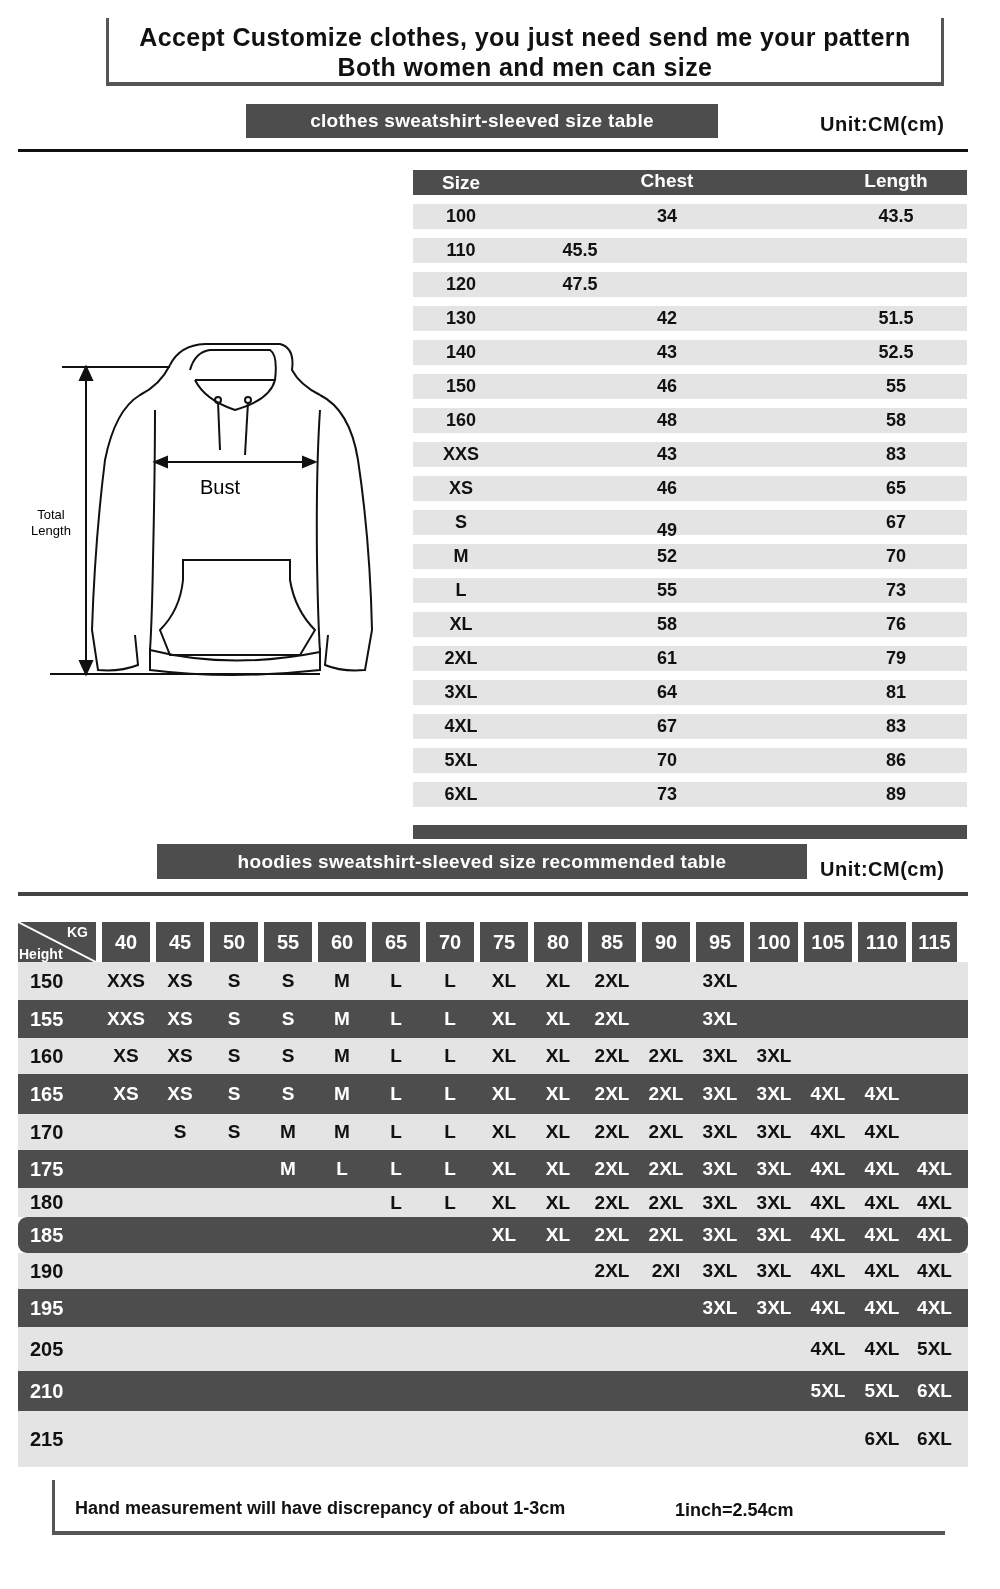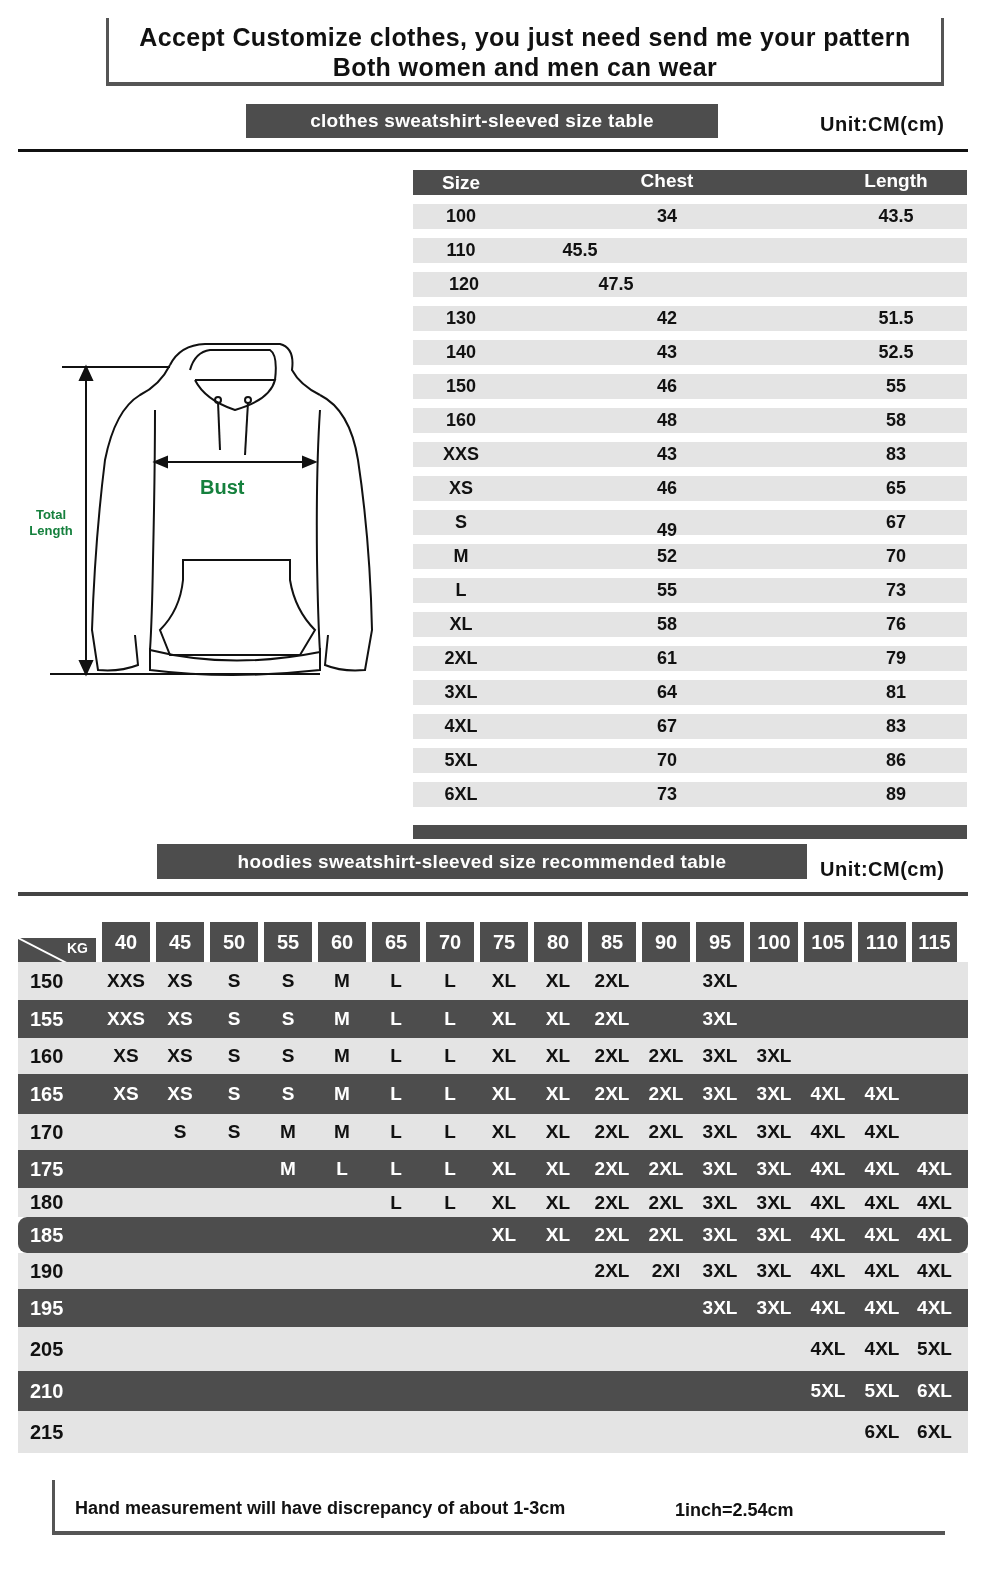--- a/index.html
+++ b/index.html
@@ -11,44 +11,44 @@
   .unit{position:absolute;font-weight:bold;font-size:20px;letter-spacing:0.5px;}
   .hr{position:absolute;left:18px;width:950px;background:#111;}
   
   .stable{position:absolute;left:413px;top:170px;width:554px;}
   .stable .head{height:25px;background:#4d4d4d;color:#fff;font-weight:bold;font-size:19px;display:flex;}
   .stable .row{height:25px;margin-top:9px;background:#e4e4e4;display:flex;font-weight:bold;font-size:18px;}
   .stable .c1{width:96px;text-align:center;line-height:25px;}
   .stable .foot{height:14px;background:#4d4d4d;margin-top:18px;}
   
   .hoodie{position:absolute;left:20px;top:340px;width:370px;height:340px;}
-  .lbl-red{position:absolute;color:#15803d;font-weight:bold;}
+  .lbl-red{position:absolute;color:#000000;font-weight:normal;}
   
   .rtable{position:absolute;left:18px;top:922px;width:950px;}
   .rhead{display:flex;height:40px;}
-  .corner{width:78px;height:40px;background:#4d4d4d;position:relative;color:#fff;font-weight:bold;margin-top:16px;}
+  .corner{width:78px;height:40px;background:#4d4d4d;position:relative;color:#fff;font-weight:bold;}
   .corner .kg{position:absolute;right:8px;top:2px;font-size:14px;}
   .corner .ht{position:absolute;left:1px;bottom:0px;font-size:14px;}
   .corner svg{position:absolute;left:0;top:0;}
   .kgcell{height:40px;background:#4d4d4d;color:#fff;font-weight:bold;font-size:20px;display:flex;align-items:center;justify-content:center;margin-left:6px;box-sizing:border-box;}
   .rrow{display:flex;position:relative;font-weight:bold;font-size:19px;align-items:center;}
   .rrow.light{background:#e4e4e4;color:#111;}
   .rrow.dark{background:#4d4d4d;color:#fff;}
   .rrow .h{width:62px;padding-left:12px;font-size:20px;}
   .rrow .v{position:absolute;transform:translateX(-50%);white-space:nowrap;}
   .note{position:absolute;left:52px;top:1480px;width:893px;height:55px;border-left:3px solid #555;border-bottom:4px solid #555;box-sizing:border-box;}
   .note .t1{position:absolute;left:20px;top:18px;font-weight:bold;font-size:18px;}
   .note .t2{position:absolute;left:620px;top:20px;font-weight:bold;font-size:18px;}
 </style>
 </head>
 <body>
 
 <div class="banner">
   <div class="l1">Accept Customize clothes, you just need send me your pattern</div>
-  <div class="l2">Both women and men can wear</div>
+  <div class="l2">Both women and men can size</div>
 </div>
 
 <div class="sec-title" style="left:246px;top:104px;width:472px;height:34px;">clothes sweatshirt-sleeved size  table</div>
 <div class="unit" style="left:820px;top:113px;">Unit:CM(cm)</div>
 <div class="hr" style="top:149px;height:3px;"></div>
 
 <div class="hoodie">
   <svg width="370" height="340" viewBox="0 0 370 340">
     <g fill="none" stroke="#111" stroke-width="2">
 
@@ -99,21 +99,21 @@
       <div class="row">
         <div style="width: 96px; text-align: center; line-height: 25px;">100</div>
         <div style="width: 316px; text-align: center; line-height: 25px;">34</div>
         <div style="width: 142px; text-align: center; line-height: 25px;">43.5</div>
       </div>
       <div class="row">
         <div style="width: 96px; text-align: center; line-height: 25px;">110</div>
         <div style="width: 142px; text-align: center; line-height: 25px;">45.5</div>
       </div>
       <div class="row">
-        <div style="width: 96px; text-align: left; line-height: 25px; padding-left: 36px;">120</div>
+        <div style="width: 96px; text-align: center; line-height: 25px;">120</div>
         <div style="width: 142px; text-align: center; line-height: 25px;">47.5</div>
       </div>
       <div class="row">
         <div style="width: 96px; text-align: center; line-height: 25px;">130</div>
         <div style="width: 316px; text-align: center; line-height: 25px;">42</div>
         <div style="width: 142px; text-align: center; line-height: 25px;">51.5</div>
       </div>
       <div class="row">
         <div style="width: 96px; text-align: center; line-height: 25px;">140</div>
         <div style="width: 316px; text-align: center; line-height: 25px;">43</div>
@@ -363,21 +363,21 @@
         <div class="v" style="left: 810px;">4XL</div>
         <div class="v" style="left: 864px;">4XL</div>
         <div class="v" style="left: 916.5px;">5XL</div>
       </div>
       <div class="rrow dark" style="height: 40px;">
         <div class="h">210</div>
         <div class="v" style="left: 810px;">5XL</div>
         <div class="v" style="left: 864px;">5XL</div>
         <div class="v" style="left: 916.5px;">6XL</div>
       </div>
-      <div class="rrow light" style="height: 42px;">
+      <div class="rrow light" style="height: 56px;">
         <div class="h">215</div>
         <div class="v" style="left: 864px;">6XL</div>
         <div class="v" style="left: 916.5px;">6XL</div>
       </div>
     </div>
 </div>
 
 <div class="note">
   <div class="t1">Hand measurement will have discrepancy of about  1-3cm</div>
   <div class="t2">1inch=2.54cm</div>

